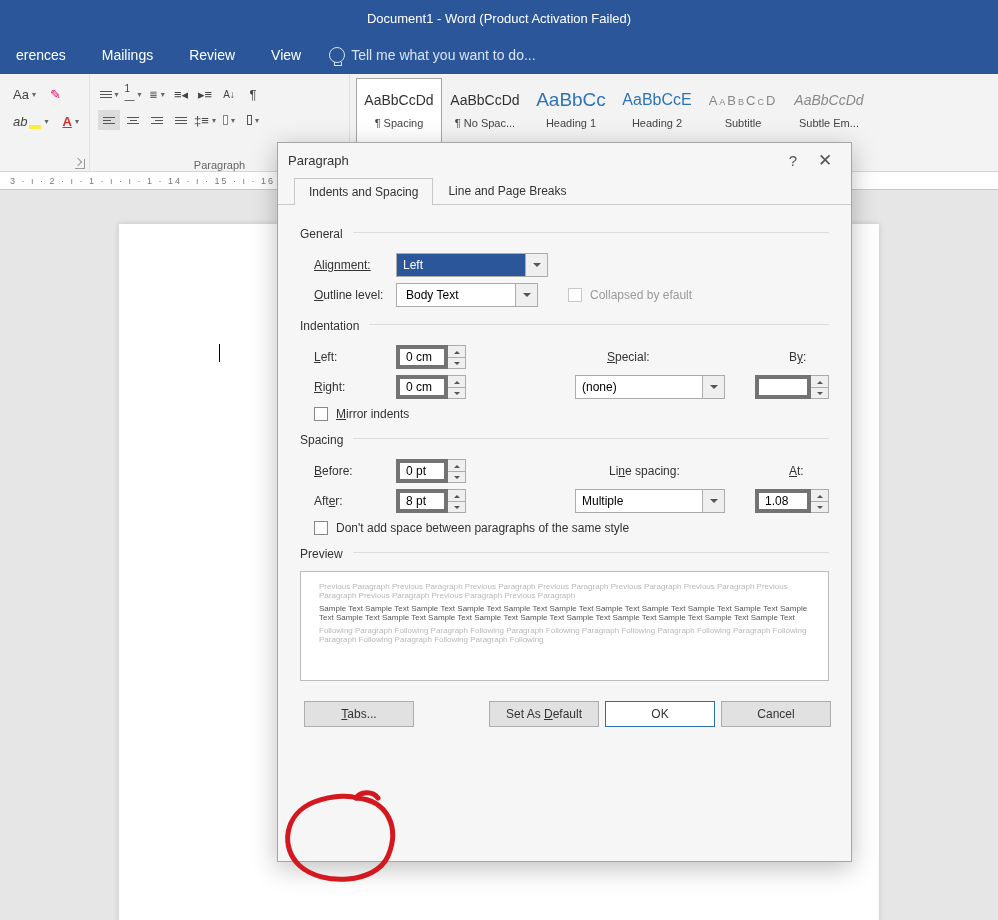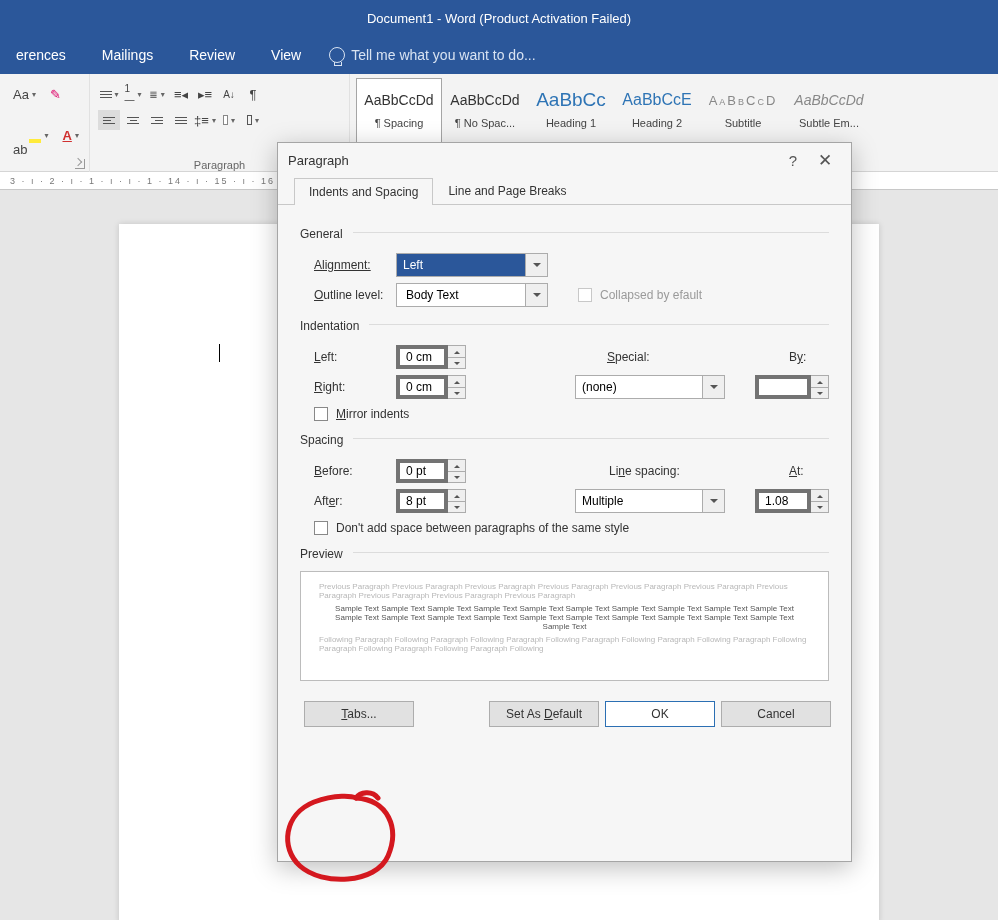--- a/index.html
+++ b/index.html
@@ -75,21 +75,21 @@
 .spin .sb{width:18px;display:flex;flex-direction:column;}
 .spin .sb div{height:12px;border:1px solid #acacac;border-left:none;background:#efefef;display:flex;align-items:center;justify-content:center;}
 .spin .sb div:first-child{border-bottom:none;}
 .spin .sb .up::after{content:"";border:3px solid transparent;border-bottom-color:#555;position:relative;top:-1px;}
 .spin .sb .down::after{content:"";border:3px solid transparent;border-top-color:#555;position:relative;top:2px;}
 
 .chk{display:flex;align-items:center;gap:8px;padding-left:14px;}
 .chk .box{width:14px;height:14px;border:1px solid #888;background:#fff;}
 
 .preview-box{border:1px solid #bcbcbc;background:#fff;height:110px;margin:4px 0 0 0;padding:10px 18px;font-size:8px;color:#b8b8b8;overflow:hidden;}
-.preview-box .samp{color:#555;margin:4px 16px;text-align:center;}
+.preview-box .samp{color:#555;margin:4px 0;}
 
 .dlg-buttons{display:flex;gap:6px;justify-content:flex-end;padding:14px 20px;align-items:center;}
 .dlg-buttons .left{margin-right:auto;margin-left:6px;}
 .btn{width:110px;height:26px;border:1px solid #adadad;background:#e1e1e1;font-size:12px;color:#333;cursor:pointer;}
 .btn.primary{border:1px solid #2b6fb3;background:#fff;}
 
 .red-circle{position:absolute;left:278px;top:788px;width:130px;height:100px;pointer-events:none;z-index:10;}
 </style>
 </head>
 <body>
@@ -112,21 +112,21 @@
 <div class="ribbon">
   <div class="grp font-g" style="width:90px;">
     <div class="row">
       <span class="rbtn">Aa<span class="dd">▾</span></span>
       <span class="rbtn">
           <span style="color:#d06;">✎</span>
         </span>
     </div>
     <div class="row" style="margin-top:6px;">
       <span class="rbtn">
-          <span style="margin-top:28px;">ab</span>
+          <span style="font-style:italic;">ab</span>
           <span class="highlight"></span>
           <span class="dd">▾</span>
         </span>
       <span class="rbtn">
           <span class="underline-a">A</span>
           <span class="dd">▾</span>
         </span>
     </div>
     <span class="launcher"></span>
   </div>
@@ -258,21 +258,21 @@
       <div class="row">
         <span class="lbl"><u>Alignment:</u></span>
         <span class="combo sel">
           <input readonly="" style="width: 130px;" value="Left">
           <span class="cbtn"></span>
         </span>
       </div>
       <div class="row">
         <span class="lbl"><u>O</u>utline level:</span>
         <span class="combo">
-          <input readonly="" style="width: 130px; padding-left: 9px;" value="Body Text">
+          <input readonly="" style="width: 120px; padding-left: 9px;" value="Body Text">
           <span class="cbtn"></span>
         </span>
         <span style="width:18px;"></span>
         <span class="chk" style="padding-left:0;color:#9a9a9a;">
           <span class="box" style="border-color:#c8c8c8;"></span>
           <span>Collapsed by efault</span>
         </span>
       </div>
     </div>
 

